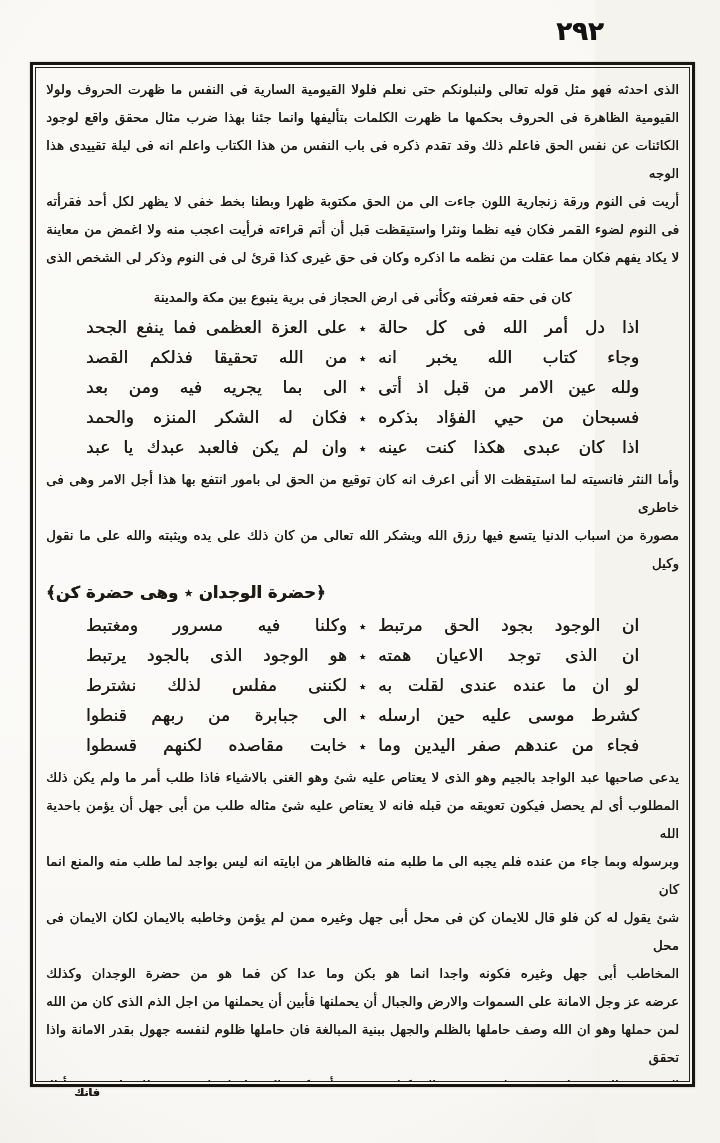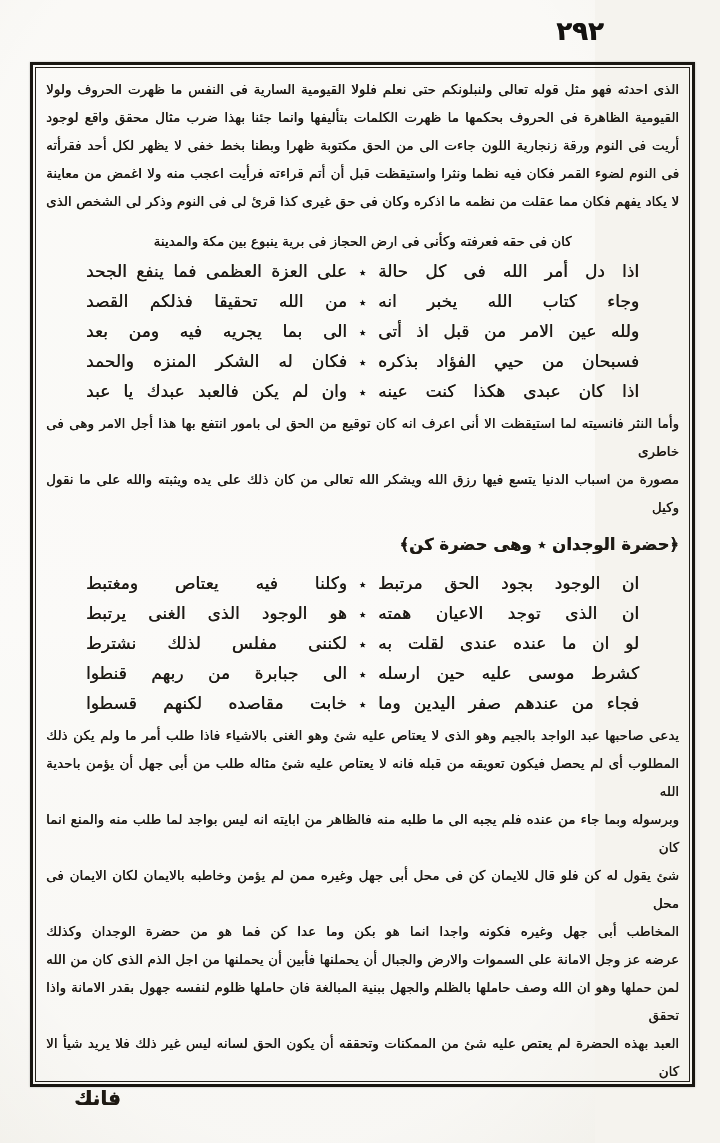--- a/index.html
+++ b/index.html
@@ -56,40 +56,41 @@
     font-size:17px;
     text-shadow:0.35px 0 0 currentColor;
     text-align:justify;text-align-last:justify;
     padding:0 2px;
   }
   .vstar{
     font-size:13px;padding:0 10px;color:#141210;
     text-shadow:0.4px 0 0 currentColor;
   }
   .heading{
-    text-align:right;font-size:16.5px;font-weight:bold;
-    line-height:32px;margin:8px 0;
+    text-align:left;font-size:16.5px;font-weight:bold;
+    line-height:32px;margin:0 0;
     text-shadow:0.3px 0 0 currentColor;
   }
   .catchword{
     position:absolute;top:1086px;left:74px;
-    font-size:20px;font-weight:bold;direction:rtl;
+    font-size:11px;font-weight:bold;direction:rtl;
     text-shadow:0.4px 0 0 currentColor;
   }
 </style>
 </head>
 <body>
 
 <div class="page">
   <div class="pagenum">٢٩٢</div>
   <div class="frame">
     <div class="frame-inner">
         <div class="prose">
           <div class="line">الذى احدثه فهو مثل قوله تعالى ولنبلونكم حتى نعلم فلولا القيومية السارية فى النفس ما ظهرت الحروف ولولا</div>
           <div class="line">القيومية الظاهرة فى الحروف بحكمها ما ظهرت الكلمات بتأليفها وانما جئنا بهذا ضرب مثال محقق واقع لوجود</div>
+          <div class="line">الكائنات عن نفس الحق فاعلم ذلك وقد تقدم ذكره فى باب النفس من هذا الكتاب واعلم انه فى ليلة تقييدى هذا الوجه</div>
           <div class="line">أريت فى النوم ورقة زنجارية اللون جاءت الى من الحق مكتوبة ظهرا وبطنا بخط خفى لا يظهر لكل أحد فقرأته</div>
           <div class="line">فى النوم لضوء القمر فكان فيه نظما ونثرا واستيقظت قبل أن أتم قراءته فرأيت اعجب منه ولا اغمض من معاينة</div>
           <div class="line">لا يكاد يفهم فكان مما عقلت من نظمه ما اذكره وكان فى حق غيرى كذا قرئ لى فى النوم وذكر لى الشخص الذى</div>
           <div class="line center">كان فى حقه فعرفته وكأنى فى ارض الحجاز فى برية ينبوع بين مكة والمدينة</div>
         </div>
         <div class="verse">
           <div class="vrow">
             <span class="hemi">اذا دل أمر الله فى كل حالة</span>
             <span class="vstar">٭</span>
             <span class="hemi">على العزة العظمى فما ينفع الجحد</span>
@@ -117,26 +118,26 @@
         </div>
         <div class="prose">
           <div class="line">وأما النثر فانسيته لما استيقظت الا أنى اعرف انه كان توقيع من الحق لى بامور انتفع بها هذا أجل الامر وهى فى خاطرى</div>
           <div class="line">مصورة من اسباب الدنيا يتسع فيها رزق الله ويشكر الله تعالى من كان ذلك على يده ويثبته والله على ما نقول وكيل</div>
         </div>
         <div class="heading">﴿حضرة الوجدان ٭ وهى حضرة كن﴾</div>
         <div class="verse">
           <div class="vrow">
             <span class="hemi">ان الوجود بجود الحق مرتبط</span>
             <span class="vstar">٭</span>
-            <span class="hemi">وكلنا فيه يعتاص ومغتبط</span>
+            <span class="hemi">وكلنا فيه مسرور ومغتبط</span>
           </div>
           <div class="vrow">
             <span class="hemi">ان الذى توجد الاعيان همته</span>
             <span class="vstar">٭</span>
-            <span class="hemi">هو الوجود الذى الغنى يرتبط</span>
+            <span class="hemi">هو الوجود الذى بالجود يرتبط</span>
           </div>
           <div class="vrow">
             <span class="hemi">لو ان ما عنده عندى لقلت به</span>
             <span class="vstar">٭</span>
             <span class="hemi">لكننى مفلس لذلك نشترط</span>
           </div>
           <div class="vrow">
             <span class="hemi">كشرط موسى عليه حين ارسله</span>
             <span class="vstar">٭</span>
             <span class="hemi">الى جبابرة من ربهم قنطوا</span>

